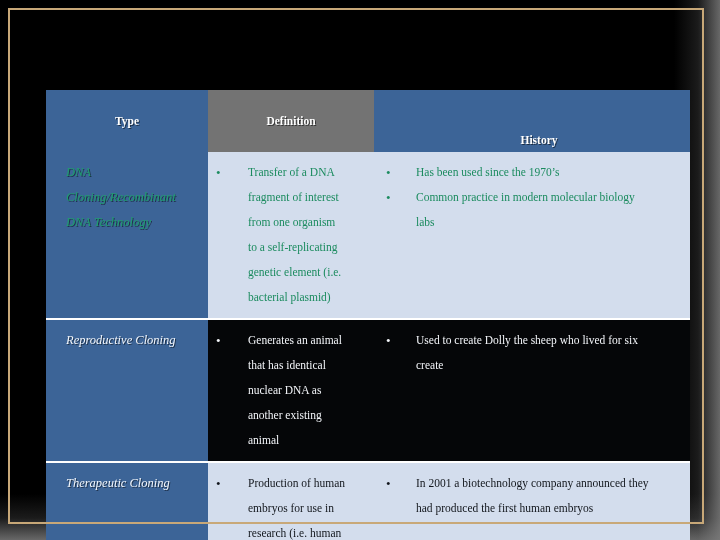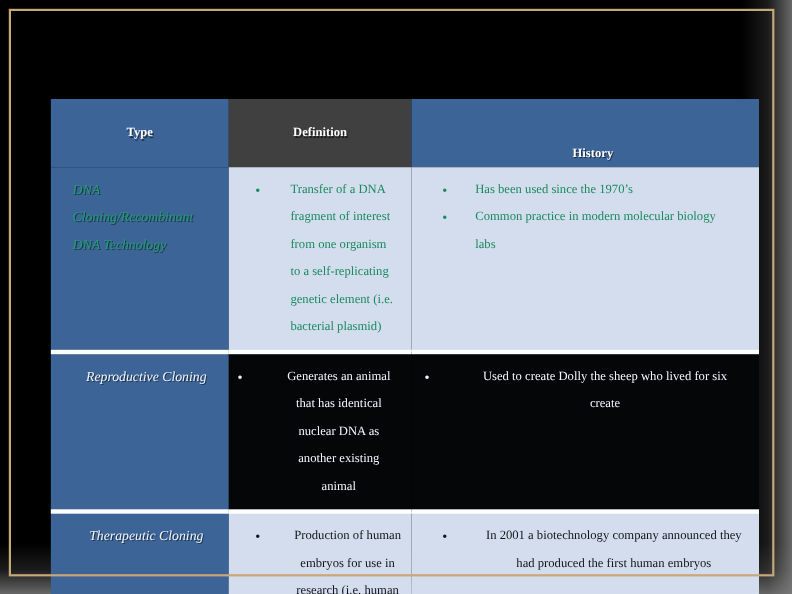--- a/index.html
+++ b/index.html
@@ -82,21 +82,21 @@
   table.cloning col.c-hist { width: 316px; }
 
   
   thead td {
     background: #3c6497;
     padding: 0;
     height: 24px;
     vertical-align: middle;
   }
   thead td.hdr-type { background: #3c6497; }
-  thead td.hdr-def  { background: #404040; }
+  thead td.hdr-def  { background: #737373; }
   thead td.hdr-hist { background: #3c6497; }
   .hdr-label {
     display: block;
     text-align: center;
     color: #ffffff;
     font-family: "Liberation Serif", serif;
     font-size: 11.5px;
     font-weight: bold;
     text-shadow: 1px 1px 0 rgba(0,0,0,0.55);
     line-height: 24px;
@@ -123,21 +123,21 @@
     text-shadow: 1px 1px 0 rgba(0,0,0,0.5);
   }
   
   .type-green { color: #1f9e6e; }
   .type-white { color: #f2f6fb; }
 
   
   td.body-cell {
     padding: 8px 6px 8px 0;
   }
-  td.bg-light { background: #d3dded; padding-left: 16px; }
+  td.bg-light { background: #d3dded; }
   td.bg-dark  { background: #050608; }
 
   .bullet-block { display: block; }
   .bullet-line {
     display: block;
     position: relative;
     padding-left: 40px;
     font-family: "Liberation Serif", serif;
     font-size: 11.5px;
     line-height: 25px;
@@ -156,21 +156,21 @@
   .txt-dark  { color: #12161c; }
   .txt-dark.has-bullet::before  { color: #12161c; }
   .txt-white { color: #f4f6fa; }
   .txt-white.has-bullet::before { color: #f4f6fa; }
 
   
   td.hist-cell .bullet-line { padding-left: 42px; }
   td.hist-cell .bullet-line.has-bullet::before { left: 12px; }
 
   
-  .row-sep td { border-top: 4px solid #ffffff; text-align: center; }
+  .row-sep td { border-top: 2px solid #ffffff; }
 </style>
 </head>
 <body>
 
 <div class="slide">
 
   <div class="slide-vignette"></div>
 
 
   <div class="tbl-wrap">

